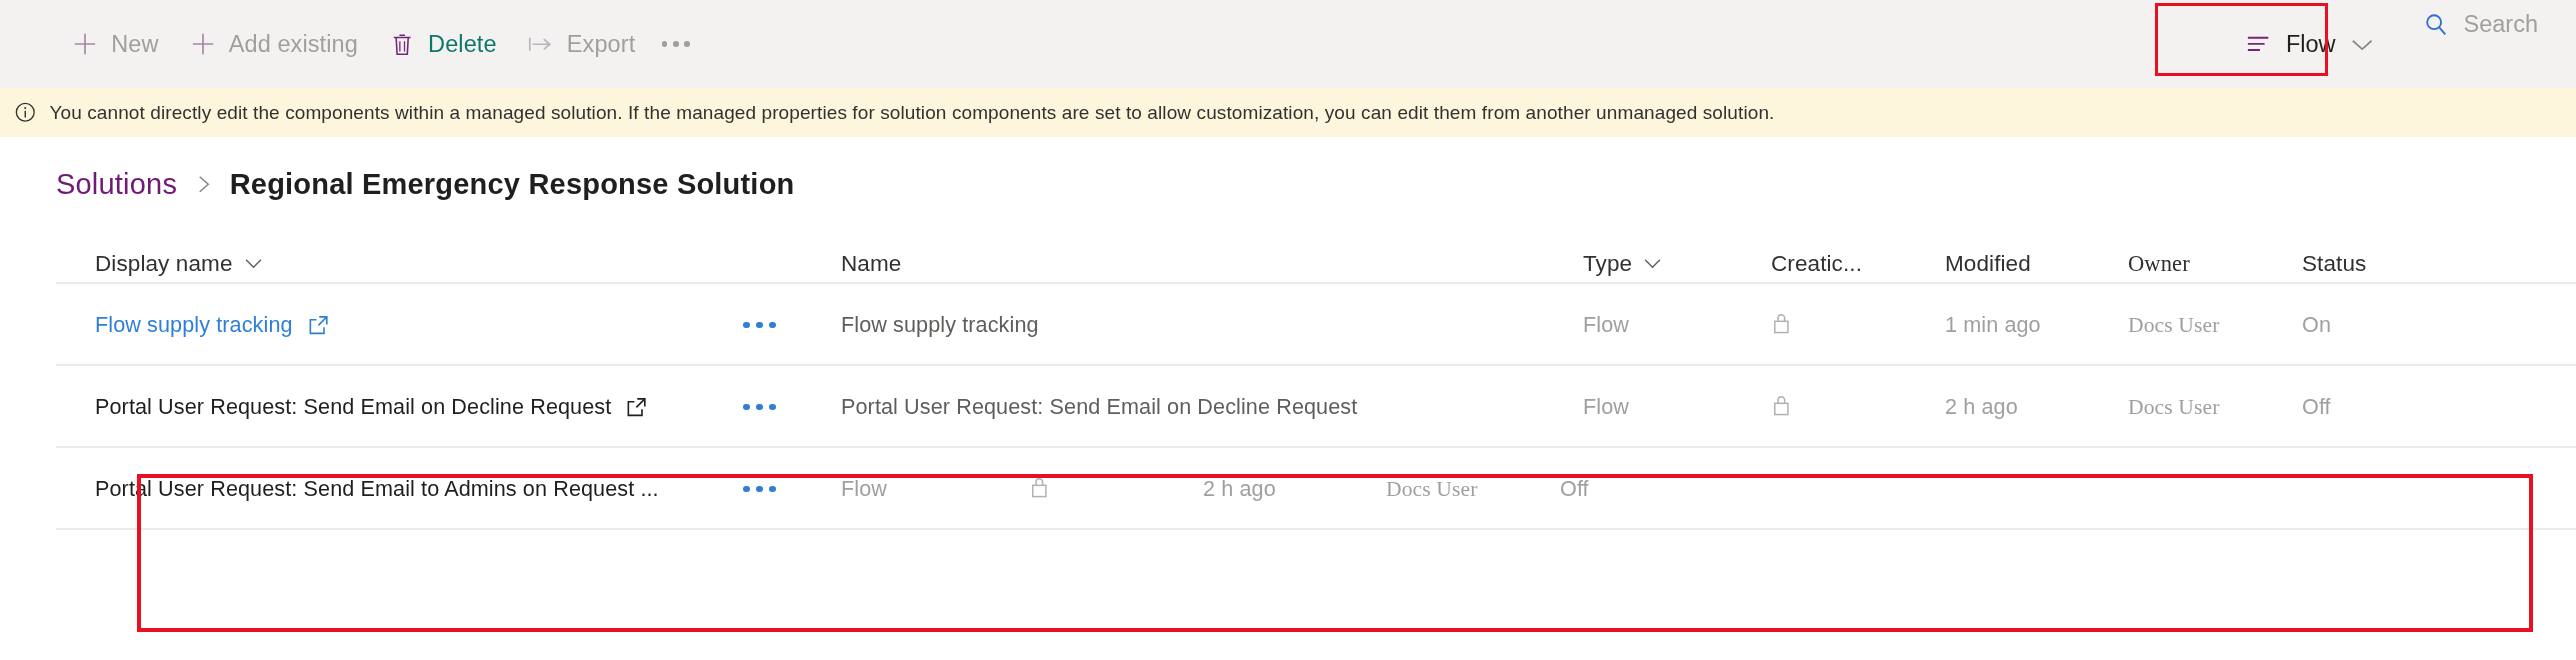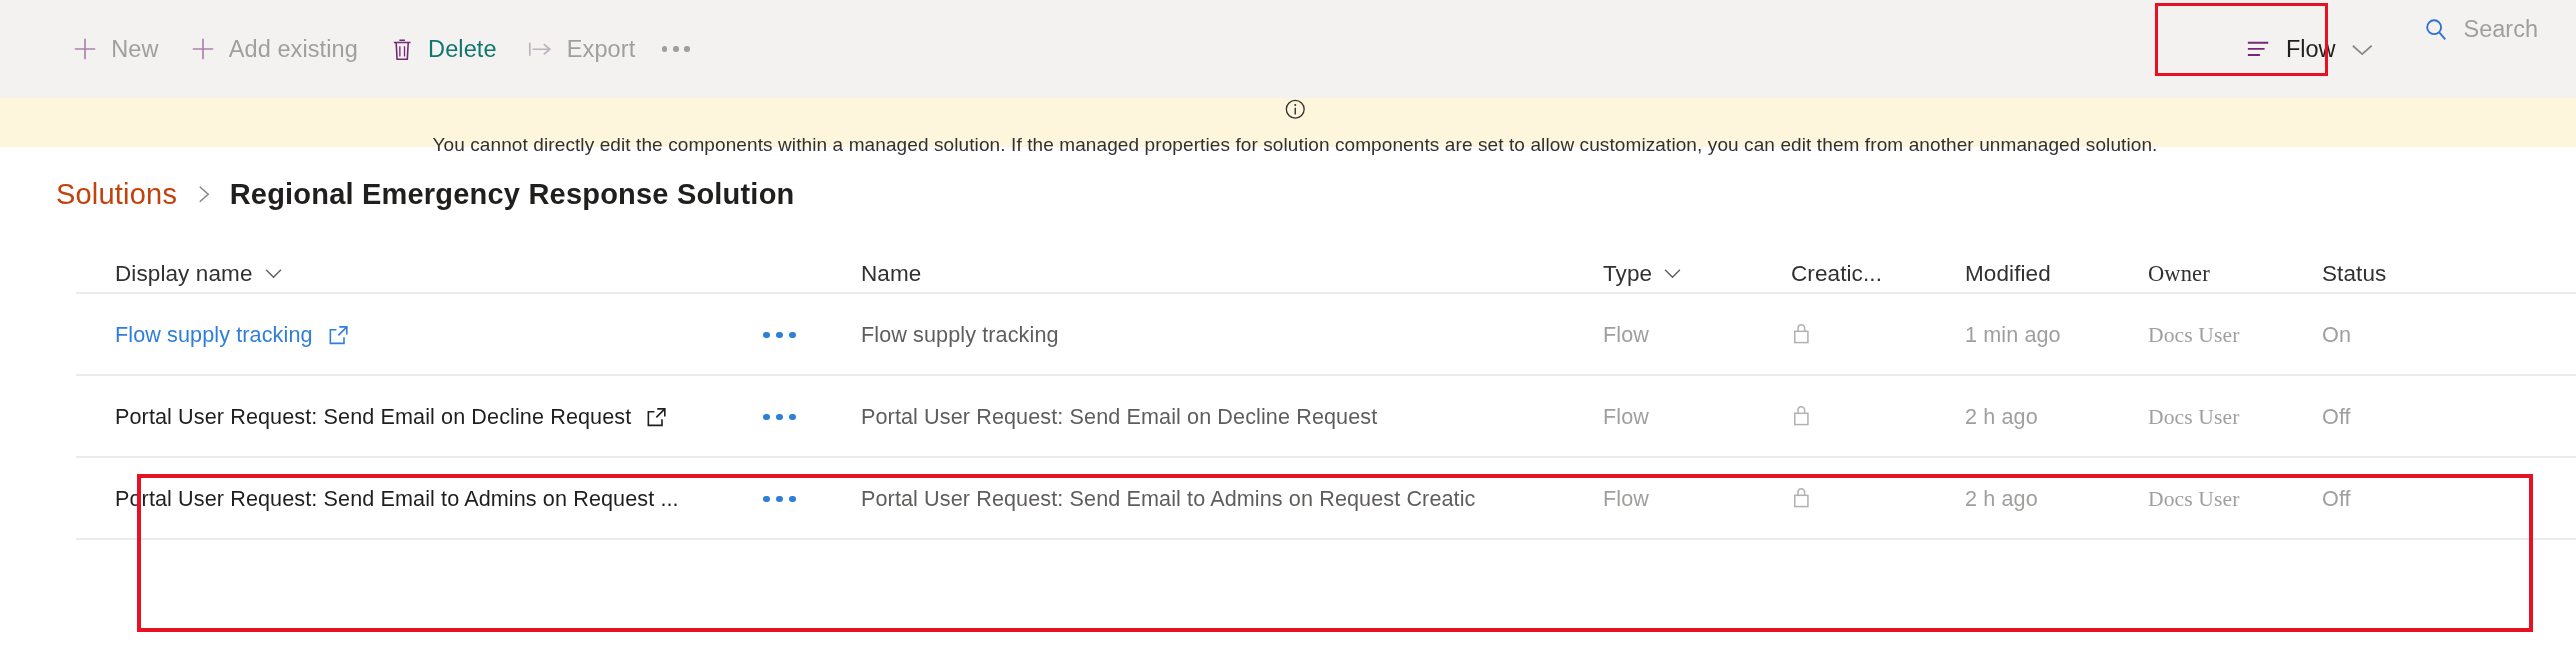--- a/index.html
+++ b/index.html
@@ -12,21 +12,21 @@
     height: 660px;
     font-family: "Liberation Sans", sans-serif;
     -webkit-font-smoothing: antialiased;
     overflow: hidden;
     position: relative;
   }
 
   
   .command-bar {
     position: relative;
-    height: 98px;
+    height: 88px;
     background: #f3f2f1;
     display: flex;
     align-items: center;
     padding: 0 0 0 56px;
     box-sizing: border-box;
   }
   .cmd-btn {
     display: flex;
     align-items: center;
     height: 66px;
@@ -96,62 +96,60 @@
 
   
   .banner {
     height: 49px;
     background: #fdf6dd;
     display: flex;
     align-items: center;
     padding-left: 14px;
     gap: 13px;
     box-sizing: border-box;
-    flex-direction: column;
   }
   .banner-ico { flex: none; display: flex; align-items: center; }
   .banner-text {
     font-size: 19px;
     color: #323130;
     letter-spacing: 0.1px;
     white-space: nowrap;
   }
 
   
   .breadcrumb {
     display: flex;
     align-items: center;
     padding: 38px 0 0 56px;
     gap: 3.8px;
     height: 56px;
     box-sizing: border-box;
   }
   .crumb-parent {
     font-size: 29px;
-    color: #c2410c;
+    color: #701a75;
     cursor: pointer;
     letter-spacing: 0.2px;
   }
   .crumb-sep {
     margin: 0 13px;
     display: flex;
     align-items: center;
   }
   .crumb-current {
     font-size: 29px;
     color: #201f1e;
     font-weight: 700;
     letter-spacing: 0.2px;
   }
 
   
   .grid {
     position: relative;
     margin-top: 42px;
-    margin-left: 20px;
   }
   .grid-row {
     display: flex;
     align-items: center;
     height: 82px;
     padding-left: 56px;
     box-sizing: border-box;
     position: relative;
   }
   .grid-row.header { height: 49px; align-items: flex-end; padding-bottom: 7.5px; }
@@ -451,23 +449,20 @@
     <div class="c-display">
       <span class="link plain">Portal User Request: Send Email to Admins on Request ...</span>
     </div>
     <div class="c-menu">
       <span class="row-ellipsis">
         <i></i>
         <i></i>
         <i></i>
       </span>
     </div>
-    <div class="c-name">
-      <span class="cell dark ellip">Portal User Request: Send Email to Admins on Request Creatic</span>
-    </div>
     <div class="c-type">
       <span class="cell">Flow</span>
     </div>
     <div class="c-managed">
       <span class="lock-ico">
         <svg width="20.7" height="24.4" viewBox="0 0 22 26">
           <rect x="4" y="11" width="14" height="12" stroke="#b3b1af" stroke-width="1.6" fill="none"></rect>
           <path d="M7.5 11V7.5a3.5 3.5 0 0 1 7 0V11" stroke="#b3b1af" stroke-width="1.6" fill="none"></path>
         </svg>
       </span>

